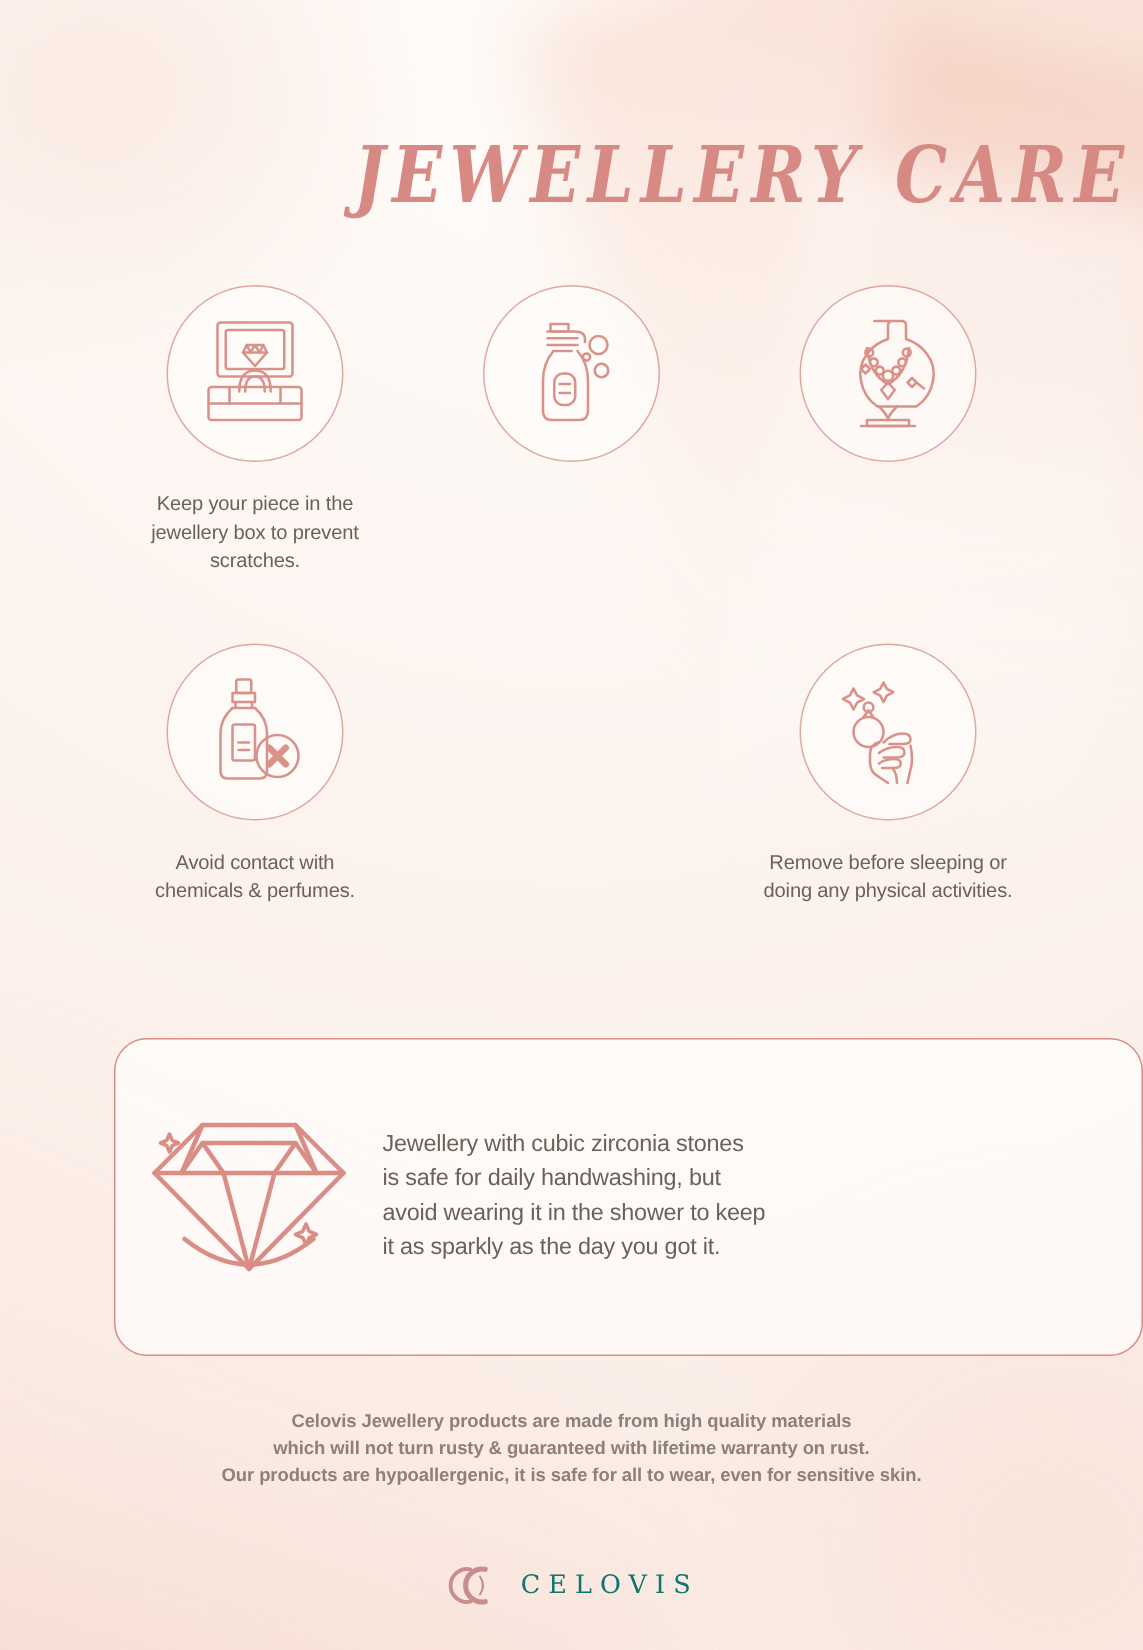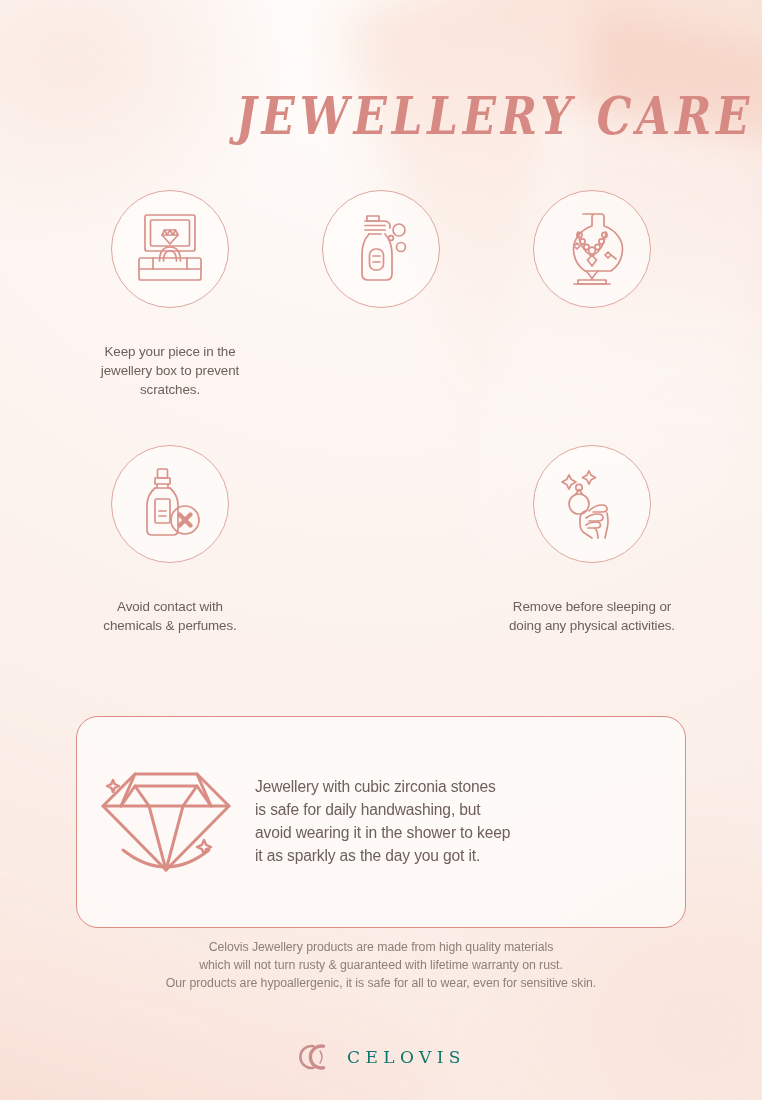--- a/index.html
+++ b/index.html
@@ -122,34 +122,34 @@
     border-radius: 50%;
     border: 1.4px solid #dfa79f;
     background: rgba(255,253,252,0.62);
     display: flex;
     align-items: center;
     justify-content: center;
     box-sizing: border-box;
   }
   .tip-circle svg { display: block; }
   .tip-text {
-    margin-top: 35px;
+    margin-top: 19px;
     font-size: 13.4px;
     line-height: 1.40;
     color: #6d5f59;
     text-align: center;
     letter-spacing: -0.1px;
   }
   .row2 .tip-text { }
 
   
   .callout {
     position: absolute;
-    left: 76px; top: 716px;
-    width: 610px; height: 212px;
+    left: 76px; top: 692px;
+    width: 686px; height: 212px;
     border: 1.6px solid #d98d84;
     border-radius: 22px;
     background: rgba(255,253,252,0.72);
     box-sizing: border-box;
     display: flex;
     align-items: center;
   }
   .callout-icon {
     width: 178px;
     display: flex;
@@ -167,20 +167,21 @@
 
   
   .footer {
     position: absolute;
     top: 938px; left: 0; right: 0;
     text-align: center;
     font-size: 12.3px;
     line-height: 1.48;
     color: #8d7f79;
     letter-spacing: -0.05px;
+    font-weight: bold;
   }
 
   .brand {
     position: absolute;
     top: 1042px; left: 0; right: 0;
     display: flex;
     align-items: center;
     justify-content: center;
     gap: 13px;
   }

